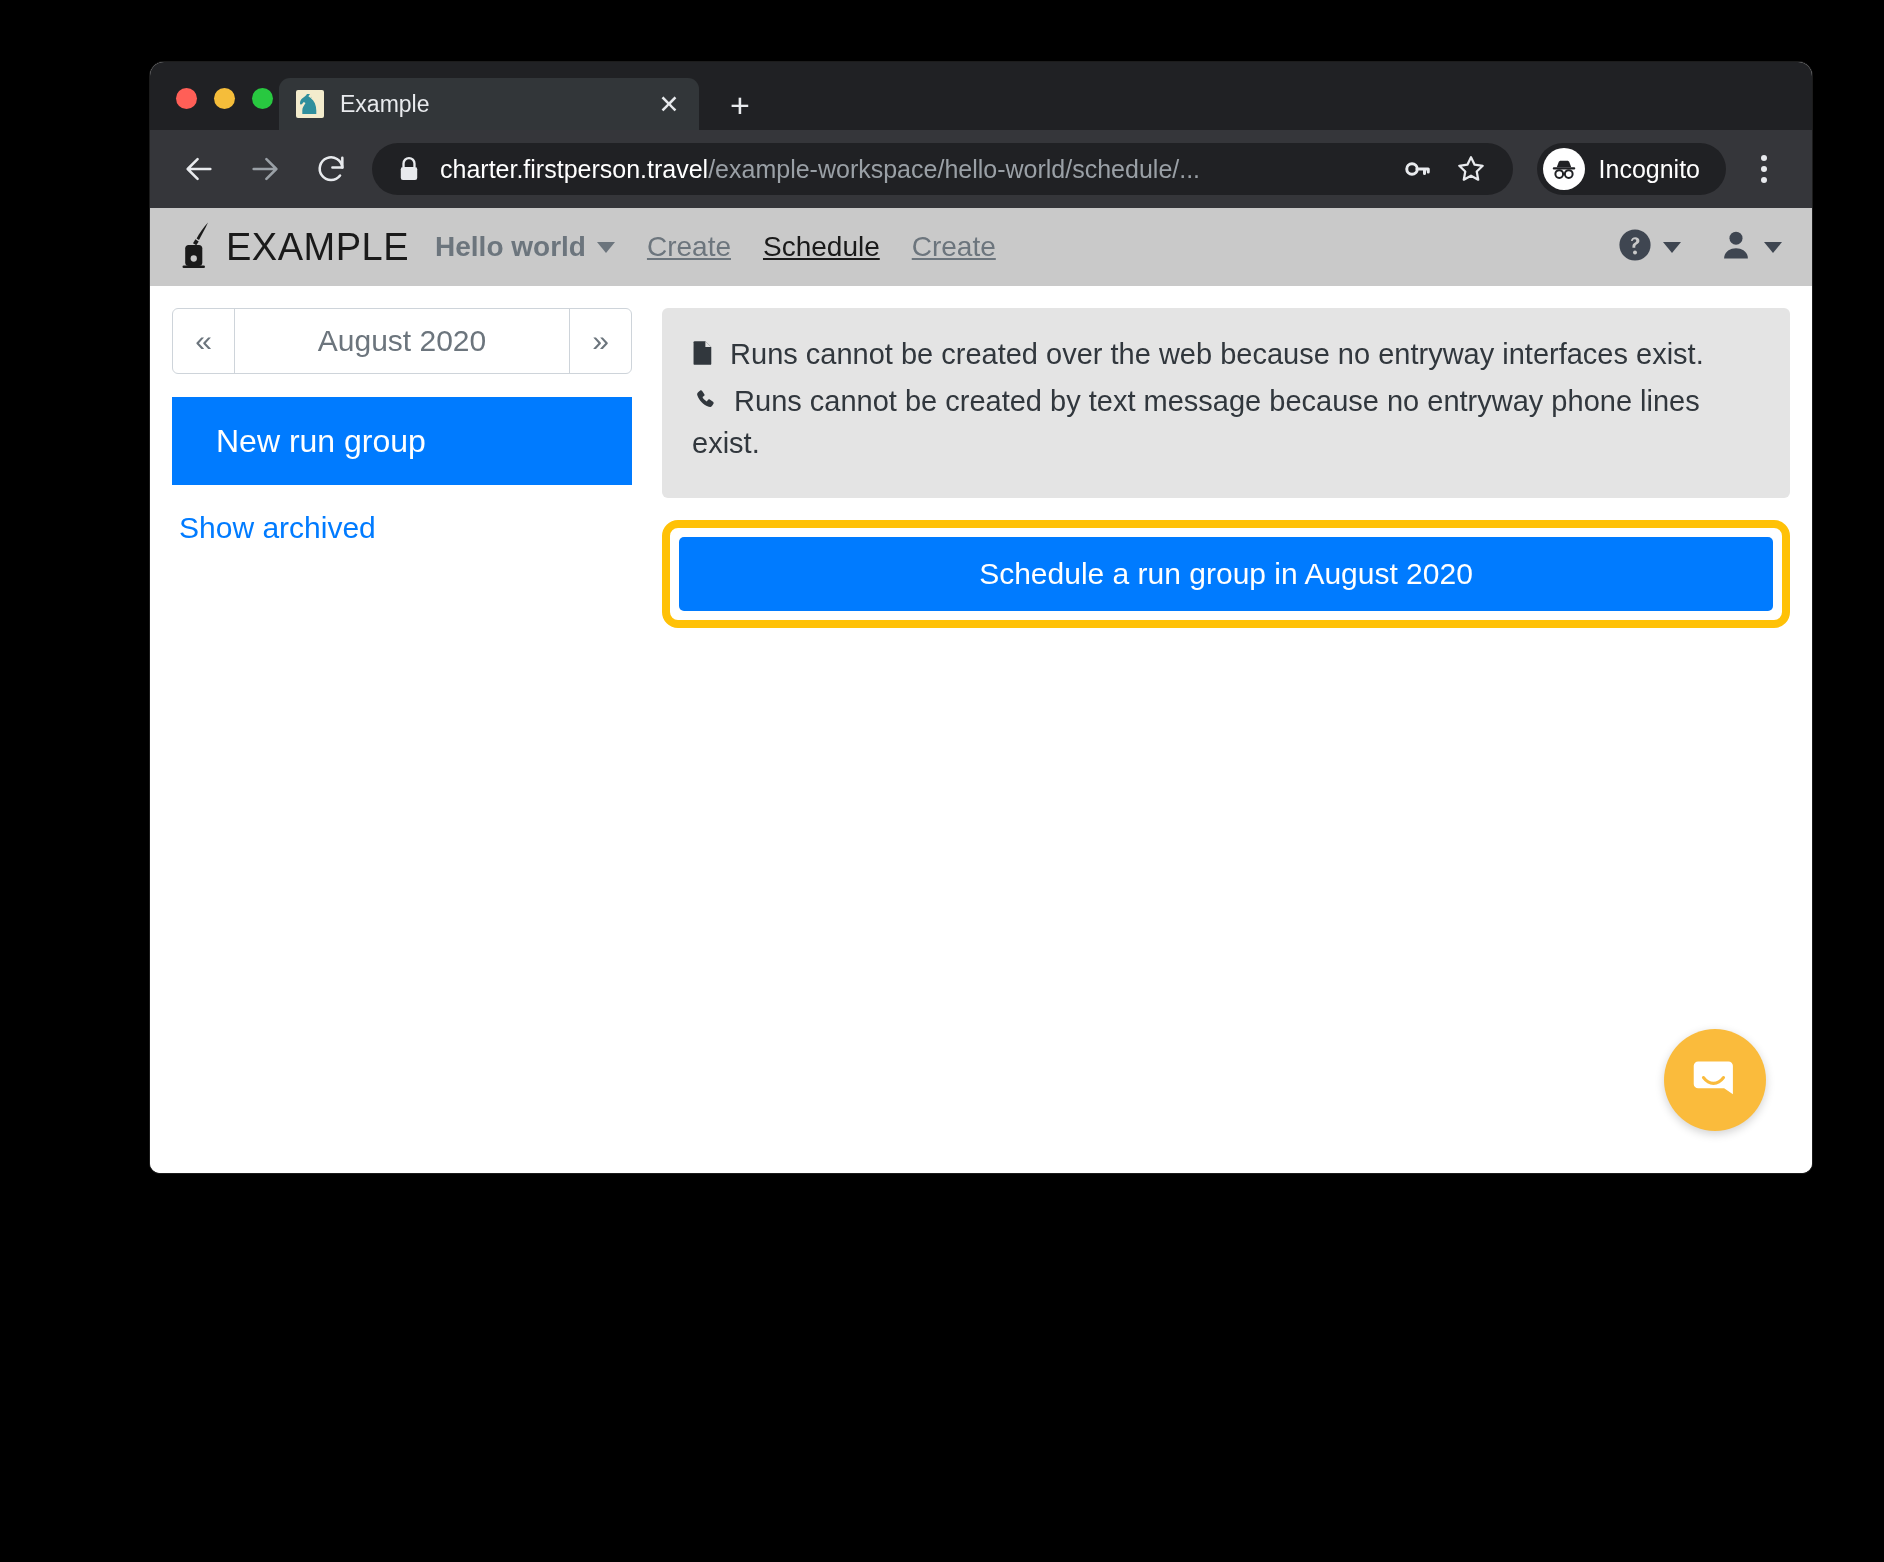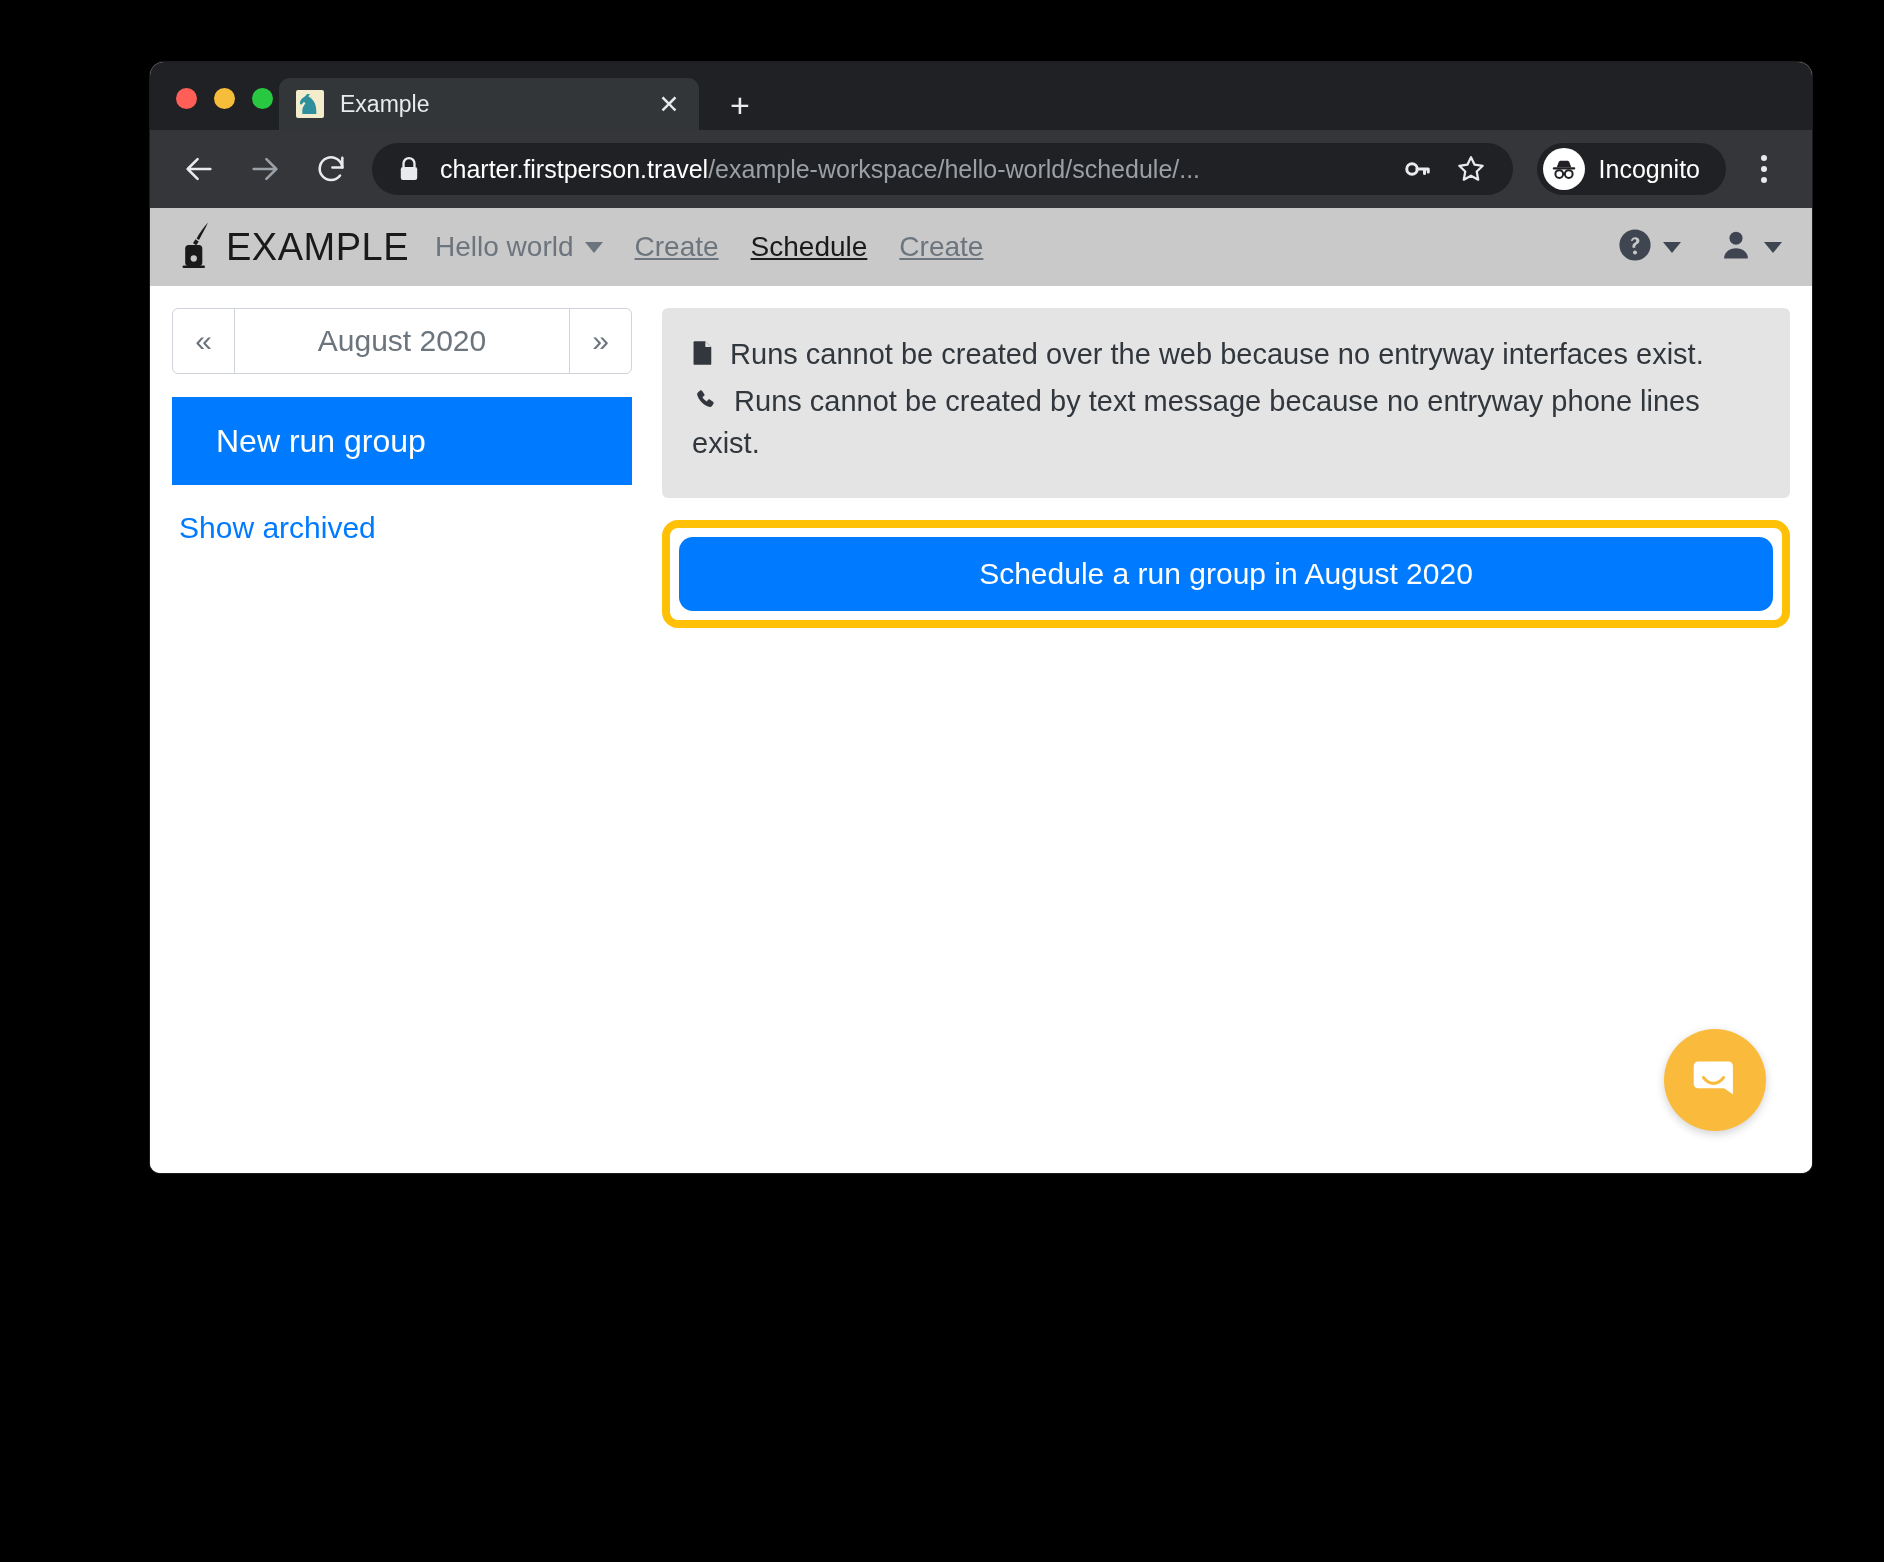--- a/index.html
+++ b/index.html
@@ -154,21 +154,21 @@
   }
   .nav-link {
     font-size: 28px;
     color: #6c757d;
     margin-right: 32px;
     white-space: nowrap;
   }
   .nav-link.active { color: #1a1a1a; }
   #workspace-switcher {
     display: flex; align-items: center;
-    font-size: 28px; font-weight: normal; color: #6c757d;
+    font-size: 28px; font-weight: bold; color: #6c757d;
     margin-right: 32px;
   }
   .caret {
     width: 0; height: 0;
     border-left: 9px solid transparent;
     border-right: 9px solid transparent;
     border-top: 11px solid currentColor;
     margin-left: 11px;
   }
   #navbar-right {
@@ -246,21 +246,21 @@
   #cta-wrapper {
     margin-top: 22px;
     border: 8px solid #ffc107;
     border-radius: 16px;
     padding: 9px;
     background: #ffffff;
   }
   #schedule-run-group-button {
     height: 74px;
     background: #007bff;
-    border-radius: 14px;
+    border-radius: 5px;
     color: #ffffff;
     font-size: 30px;
     display: flex; align-items: center; justify-content: center;
   }
 
   
   #chat-launcher {
     position: absolute;
     right: 46px; bottom: 42px;
     width: 102px; height: 102px;

